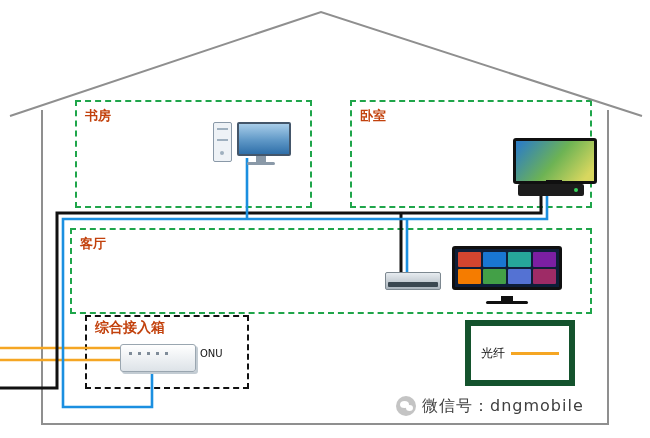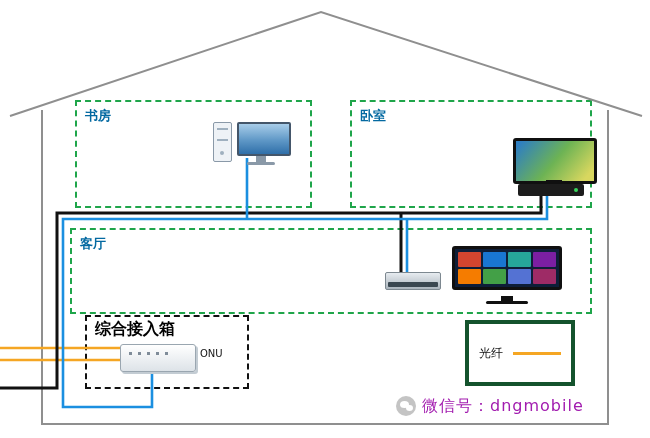--- a/index.html
+++ b/index.html
@@ -2,27 +2,27 @@
 <html><head>
 <meta charset="utf-8">
 <style>
   html,body{margin:0;padding:0;background:#fff;}
   .canvas{
     position:relative;width:650px;height:438px;background:#ffffff;
     font-family:"DejaVu Sans",sans-serif;overflow:hidden;
   }
   
   .room{position:absolute;border:2px dashed #1fa54a;background:transparent;}
-  .room-label{position:absolute;left:8px;top:5px;font-size:13px;font-weight:bold;color:#0369a1;}
+  .room-label{position:absolute;left:8px;top:5px;font-size:13px;font-weight:bold;color:#c2410c;}
   .room-study{left:75px;top:100px;width:233px;height:104px;}
   .room-bedroom{left:350px;top:100px;width:238px;height:104px;}
   .room-living{left:70px;top:228px;width:518px;height:82px;}
   
   .access-box{position:absolute;left:85px;top:315px;width:160px;height:70px;border:2px dashed #111;}
-  .access-label{position:absolute;left:95px;top:319px;font-size:16px;font-weight:bold;color:#000000;}
+  .access-label{position:absolute;left:95px;top:319px;font-size:14px;font-weight:bold;color:#c2410c;}
   .onu-label{position:absolute;left:200px;top:348px;font-size:10px;color:#111;}
   
   .wires{position:absolute;left:0;top:0;width:650px;height:438px;pointer-events:none;}
   
   .dev{position:absolute;}
   .tower{left:213px;top:122px;width:17px;height:38px;background:#eef2f6;border:1px solid #8a99a8;border-radius:2px;}
   .tower::before{content:"";position:absolute;left:3px;right:3px;top:5px;height:9px;
     border-top:2px solid #9fb0bf;border-bottom:2px solid #9fb0bf;}
   .tower::after{content:"";position:absolute;left:6px;bottom:6px;width:4px;height:4px;border-radius:50%;background:#9fb0bf;}
   .monitor{left:237px;top:122px;width:50px;height:30px;border:2px solid #44566a;border-radius:2px;
@@ -42,30 +42,30 @@
   .tv-living-stand{left:501px;top:296px;width:12px;height:5px;background:#101010;}
   .tv-living-base{left:486px;top:301px;width:42px;height:3px;background:#101010;border-radius:2px;}
   .router{left:385px;top:272px;width:54px;height:16px;border:1px solid #7d8890;border-radius:2px;
     background:linear-gradient(180deg,#e7ecf0 0%,#aab4bc 100%);}
   .router::after{content:"";position:absolute;left:2px;right:2px;bottom:2px;height:5px;background:#3a4750;border-radius:1px;}
   .onu{left:120px;top:344px;width:74px;height:26px;border:1px solid #9aa6b0;border-radius:3px;
     background:linear-gradient(180deg,#ffffff 0%,#dde3e8 100%);box-shadow:2px 2px 0 #c3ccd3;}
   .onu-leds{position:absolute;left:8px;top:7px;width:44px;height:3px;
     background:repeating-linear-gradient(90deg,#7f8c99 0 3px,transparent 3px 9px);}
   
-  .legend{position:absolute;left:465px;top:320px;width:110px;height:66px;border:4px solid #14532d;background:#fff;
+  .legend{position:absolute;left:465px;top:320px;width:110px;height:66px;border:6px solid #14532d;background:#fff;
     display:flex;flex-direction:column;justify-content:space-evenly;padding:4px 10px;box-sizing:border-box;}
   .legend-row{display:flex;align-items:center;justify-content:space-between;}
   .legend-label{font-size:12px;color:#111;}
   .legend-line{width:48px;height:3px;}
   
   .wm-icon{position:absolute;left:396px;top:396px;width:20px;height:20px;border-radius:50%;background:#c4c4c4;}
   .wm-icon::before{content:"";position:absolute;left:4px;top:5px;width:9px;height:7px;border-radius:50%;background:#ffffff;}
   .wm-icon::after{content:"";position:absolute;left:10px;top:9px;width:7px;height:6px;border-radius:50%;background:#ffffff;}
-  .wm-text{position:absolute;left:422px;top:396px;font-size:16px;color:#a21caf;letter-spacing:1px;}
+  .wm-text{position:absolute;left:422px;top:396px;font-size:16px;color:#404040;letter-spacing:1px;}
 </style>
 </head>
 <body>
 
 <div class="canvas">
 
   <div class="room room-study">
     <span class="room-label">书房</span>
   </div>
   <div class="room room-bedroom">

